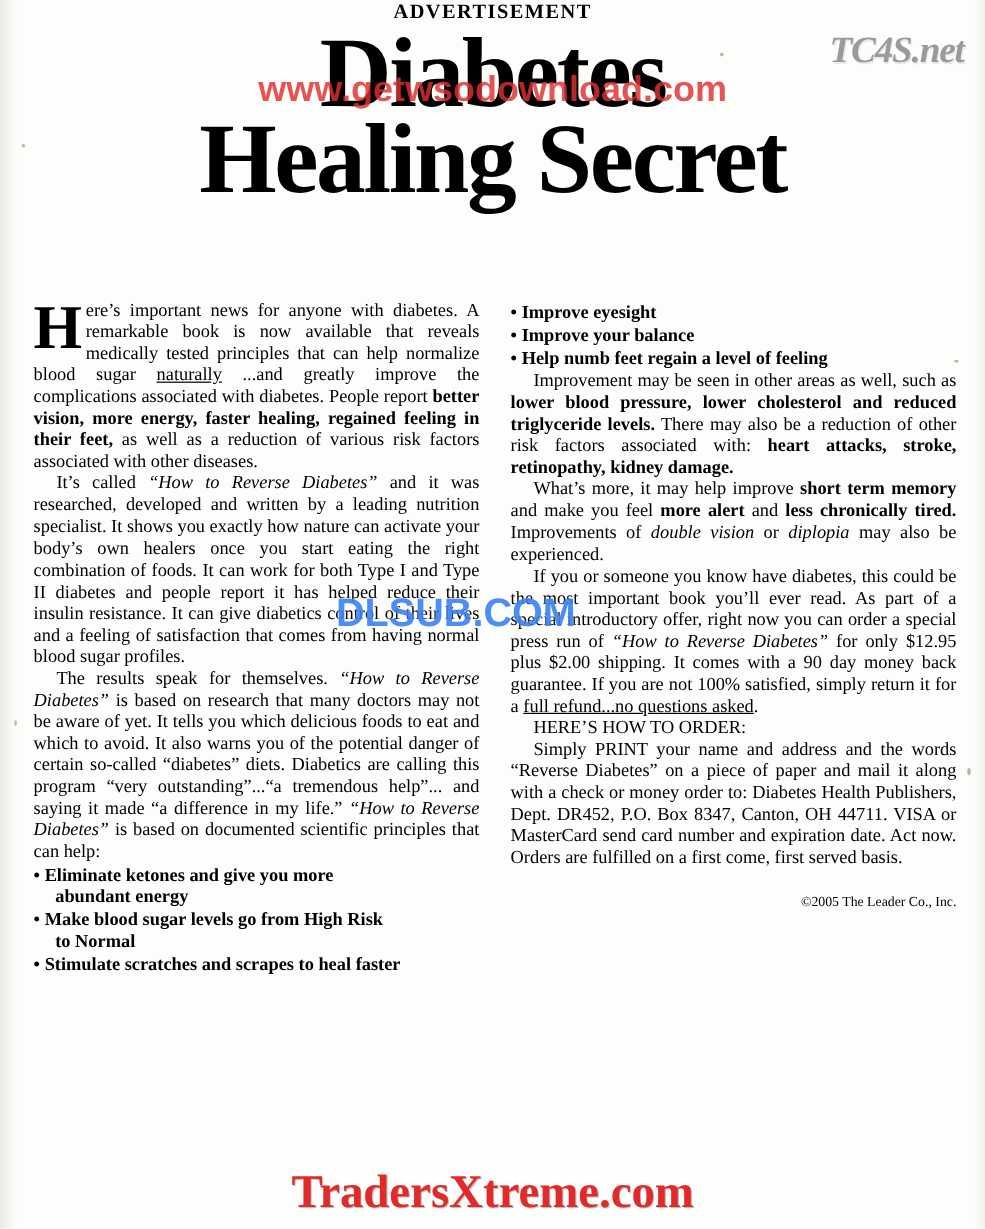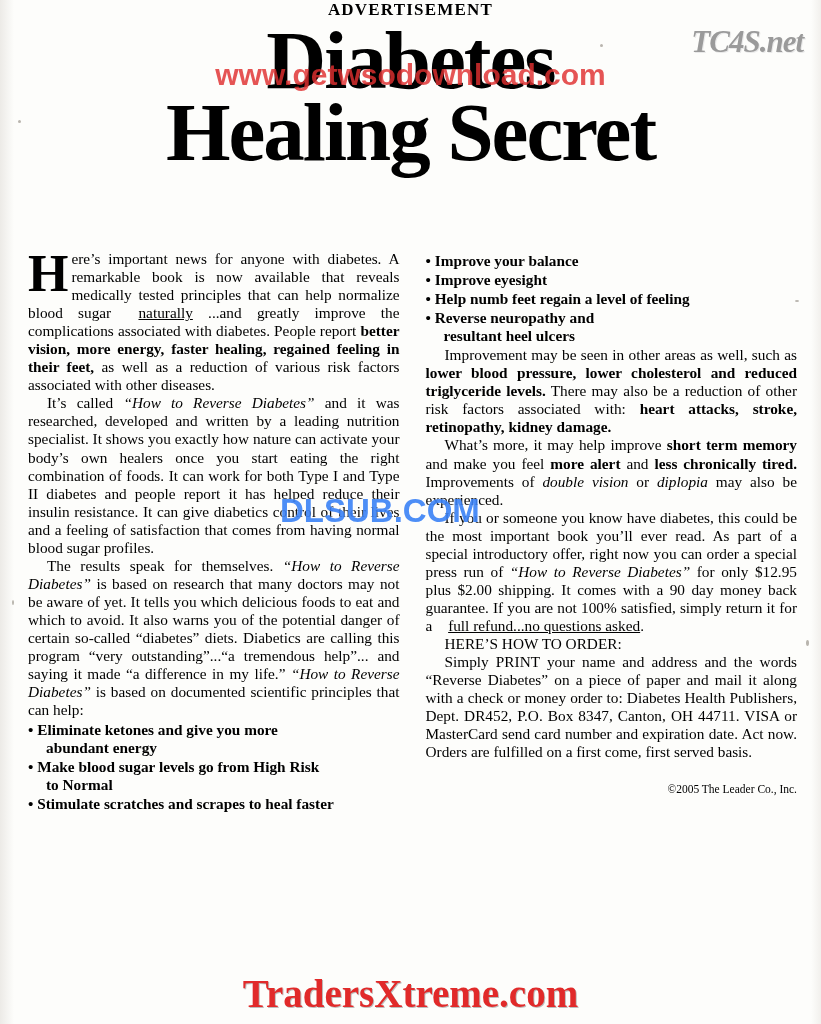--- a/index.html
+++ b/index.html
@@ -151,21 +151,21 @@
     float: left;
     font-family: "Liberation Serif", serif;
     font-weight: bold;
     font-size: 52px;
     line-height: 40px;
     padding: 2px 3px 0 0;
     margin-top: 2px;
   }
   b, strong { font-weight: bold; }
   em, i { font-style: italic; }
-  u { text-decoration: underline; margin-left: 12px; }
+  u { text-decoration: underline; }
 
   ul.bullets {
     list-style: none;
     margin: 2px 0 0 0;
     padding: 0;
   }
   ul.bullets li {
     font-weight: bold;
     text-indent: -9px;
     padding-left: 9px;
@@ -219,24 +219,23 @@
 
       <ul class="bullets">
         <li><span>Eliminate ketones and give you more</span><span class="cont">abundant energy</span></li>
         <li><span>Make blood sugar levels go from High Risk</span><span class="cont">to Normal</span></li>
         <li><span>Stimulate scratches and scrapes to heal faster</span></li>
       </ul>
     </div>
 
     <div class="col">
       <ul class="bullets">
+        <li><span>Improve eyesight</span></li>
         <li><span>Improve your balance</span></li>
-        <li><span>Improve eyesight</span></li>
         <li><span>Help numb feet regain a level of feeling</span></li>
-        <li><span>Reverse neuropathy and</span><span class="cont">resultant heel ulcers</span></li>
       </ul>
 
       <p><span>Improvement may be seen in other areas as well, such as </span><b>lower blood pressure, lower cholesterol and reduced triglyceride levels.</b><span> There may also be a reduction of other risk factors associated with: </span><b>heart attacks, stroke, retinopathy, kidney damage.</b></p>
 
       <p><span>What’s more, it may help improve </span><b>short term memory</b><span> and make you feel </span><b>more alert</b><span> and </span><b>less chronically tired.</b><span> Improvements of </span><i>double vision</i><span> or </span><i>diplopia</i><span> may also be experienced.</span></p>
 
       <p><span>If you or someone you know have diabetes, this could be the most important book you’ll ever read. As part of a special introductory offer, right now you can order a special press run of </span><i>“How to Reverse Diabetes”</i><span> for only $12.95 plus $2.00 shipping. It comes with a 90 day money back guarantee. If you are not 100% satisfied, simply return it for a </span><u>full refund...no questions asked</u><span>.</span></p>
 
       <p>HERE’S HOW TO ORDER:</p>
       <p>Simply PRINT your name and address and the words “Reverse Diabetes” on a piece of paper and mail it along with a check or money order to: Diabetes Health Publishers, Dept. DR452, P.O. Box 8347, Canton, OH 44711. VISA or MasterCard send card number and expiration date. Act now. Orders are fulfilled on a first come, first served basis.</p>

